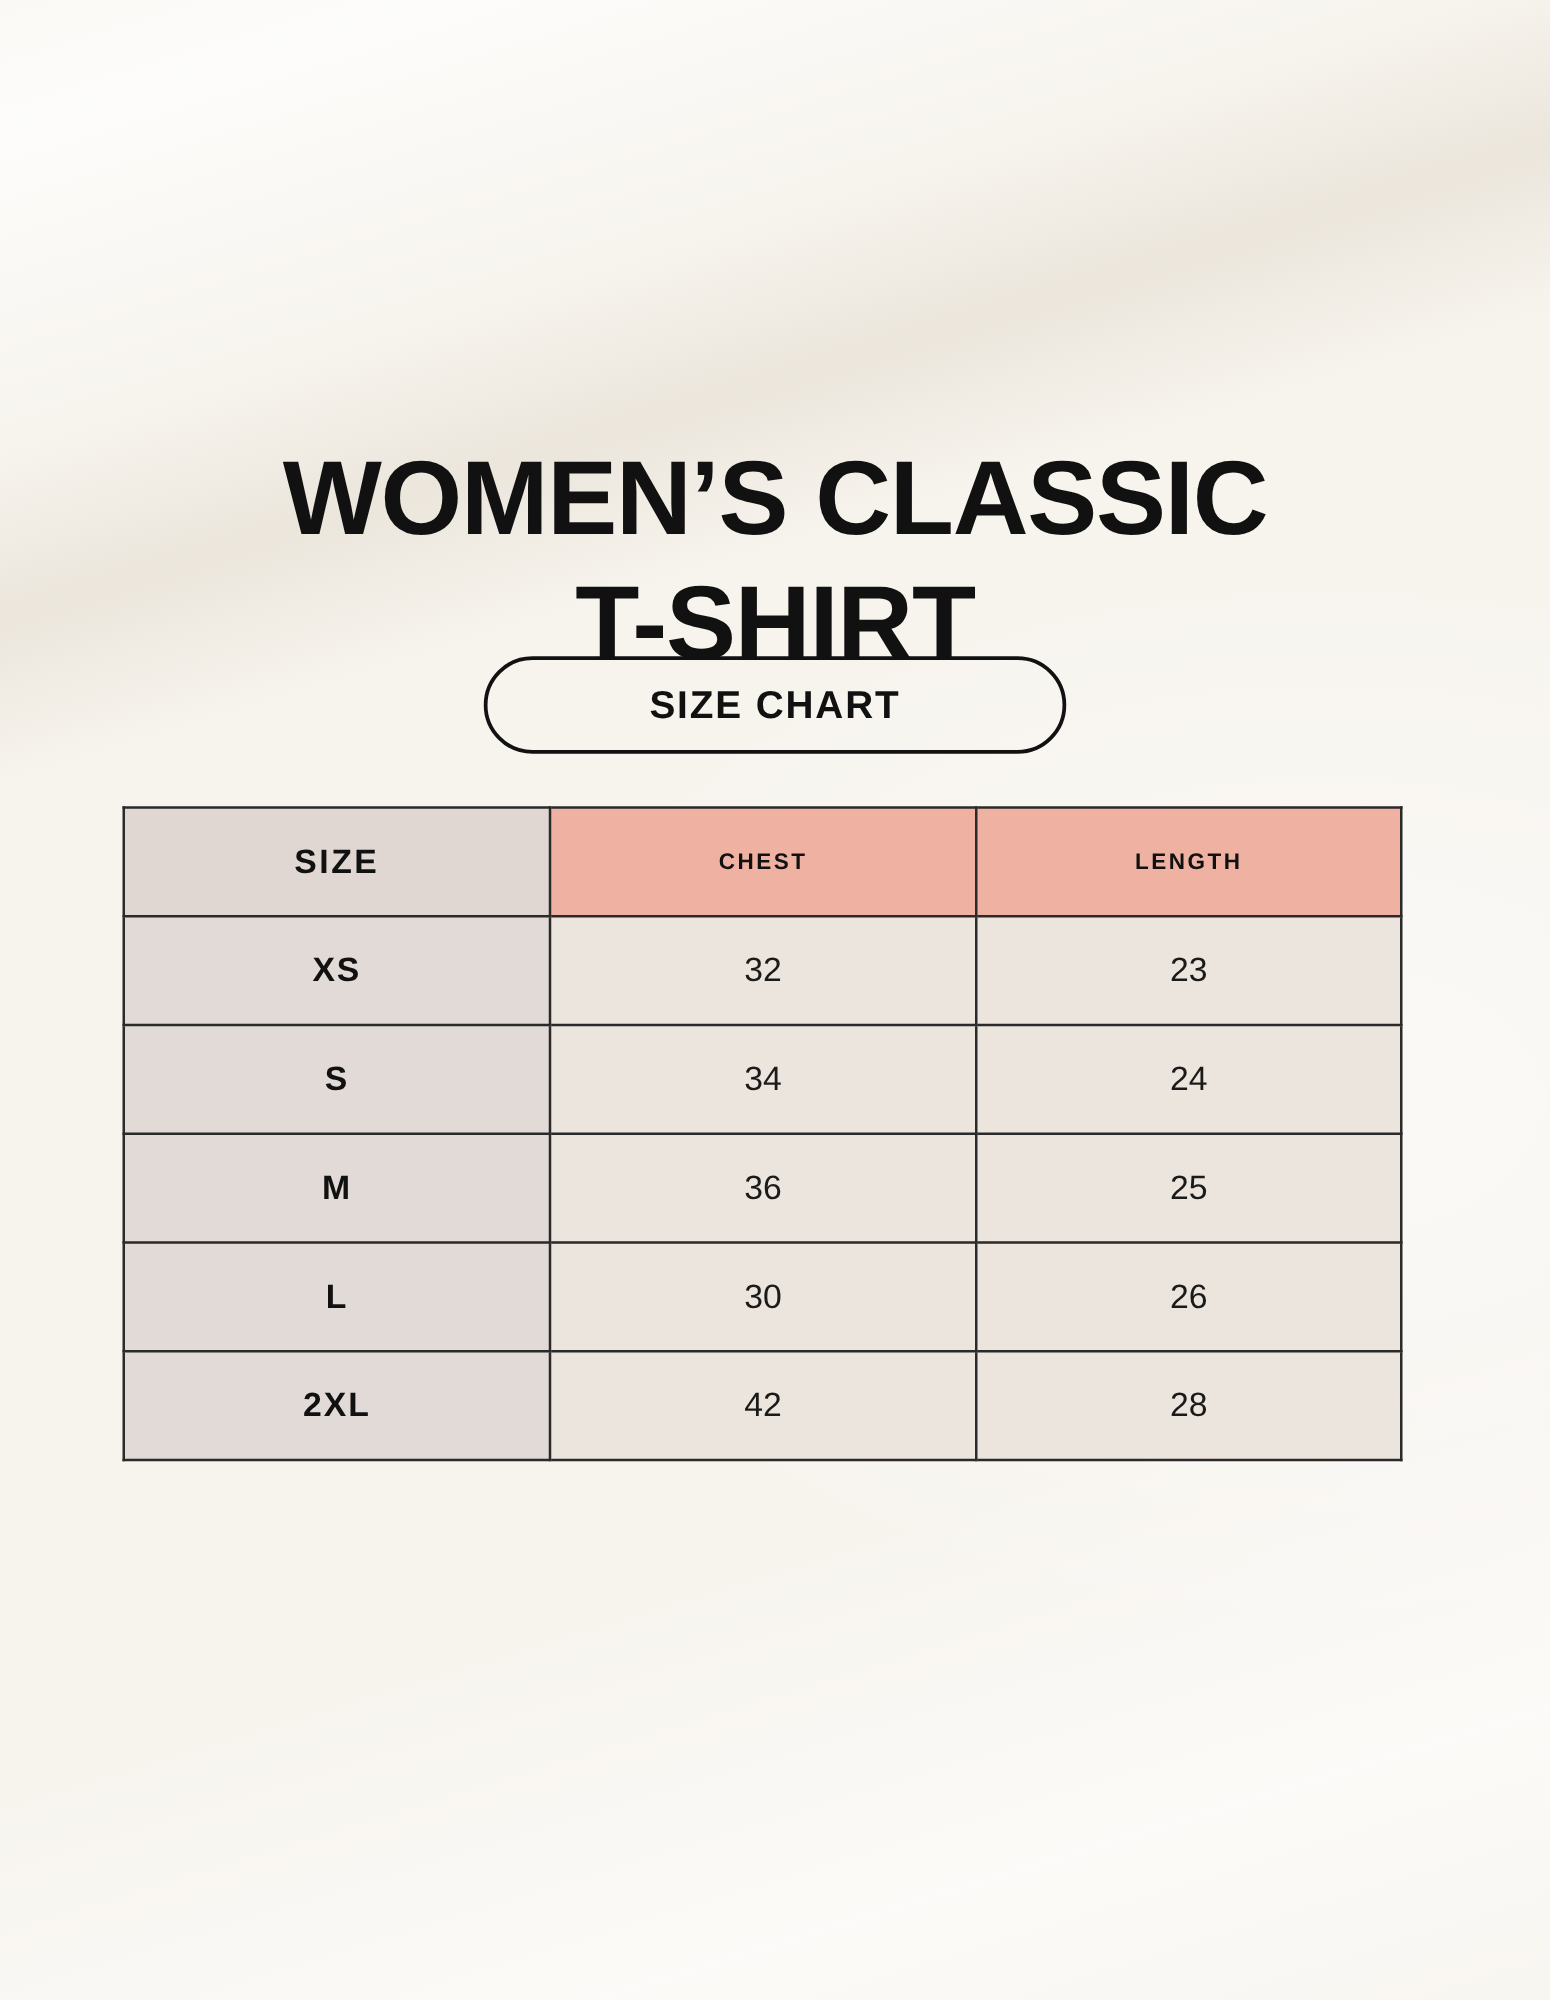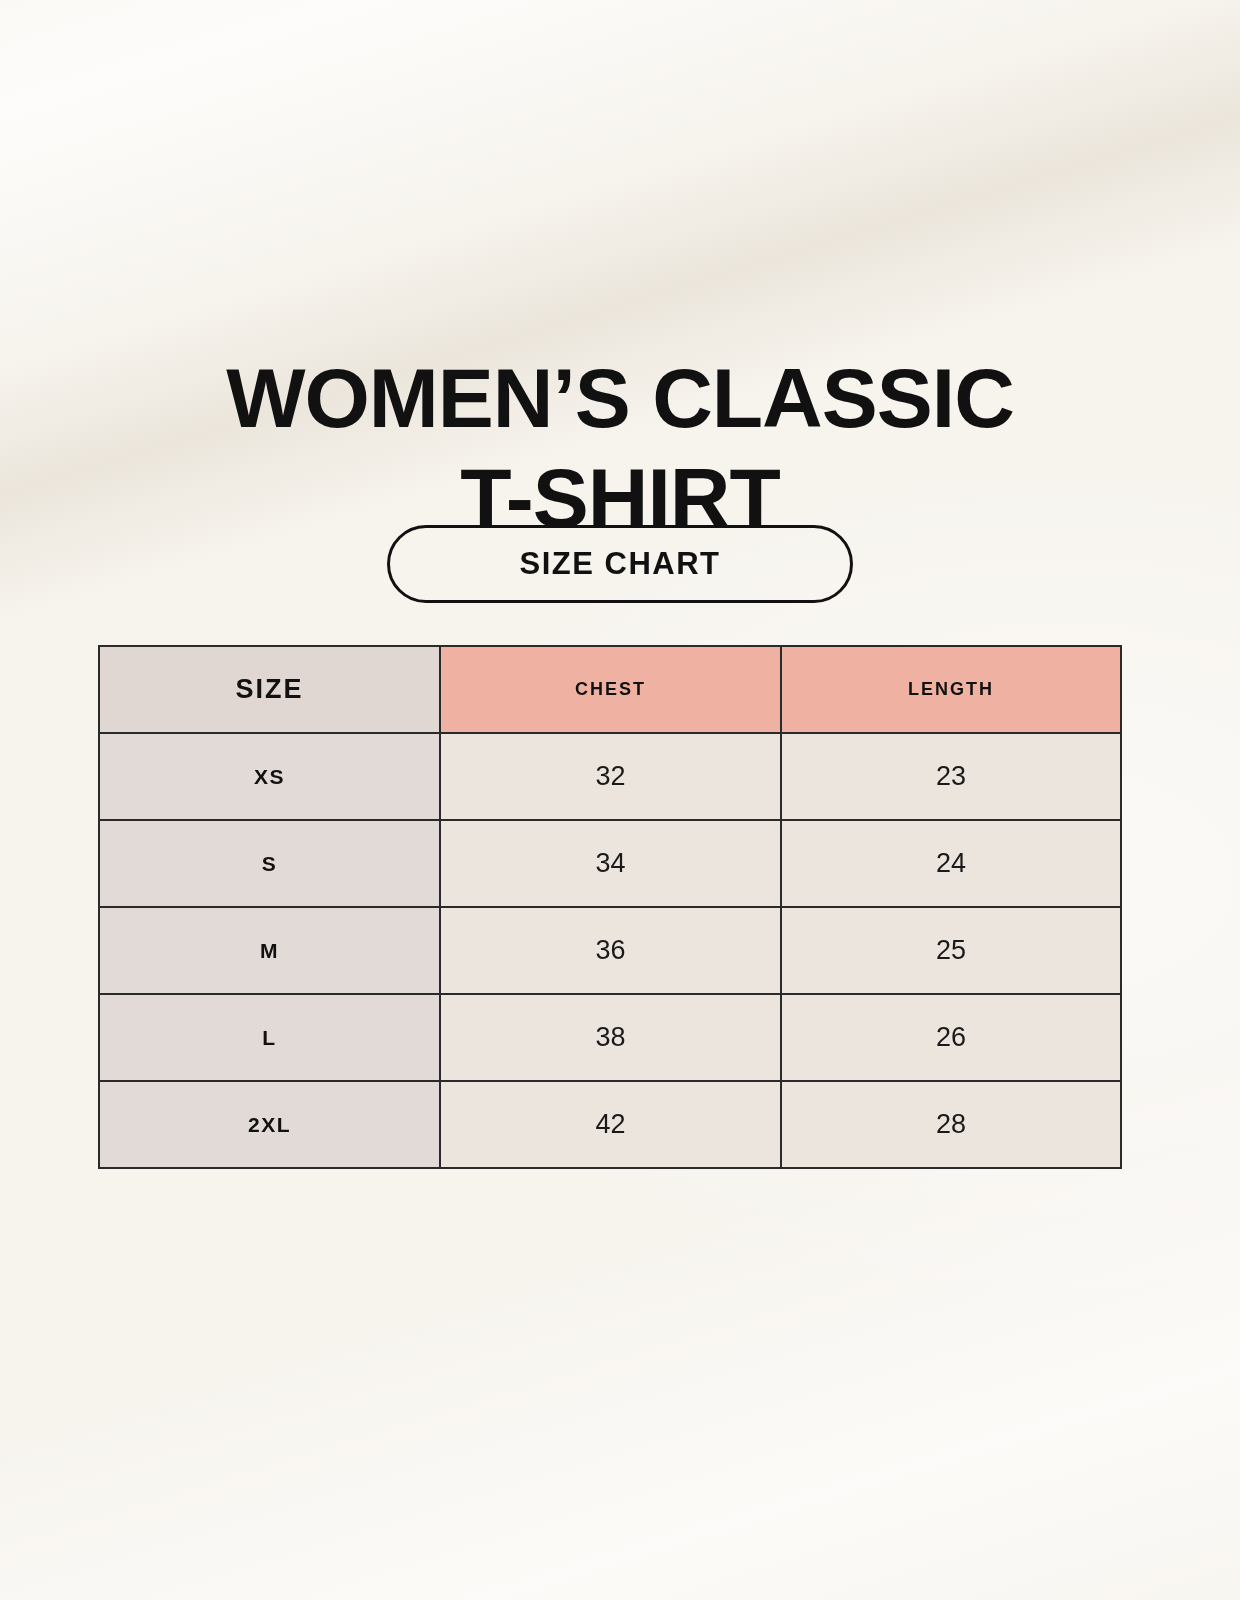--- a/index.html
+++ b/index.html
@@ -131,21 +131,21 @@
   }
   th.head-accent {
     background: #efb2a2;
     font-size: 18px;
     font-weight: bold;
     letter-spacing: 2px;
     color: #111111;
   }
   td.cell-size {
     background: #e2dad6;
-    font-size: 21px;
+    font-size: 27px;
     font-weight: bold;
     letter-spacing: 1.5px;
     color: #111111;
   }
   td.cell-val {
     background: #ece5dd;
     font-size: 27px;
     font-weight: normal;
     color: #1a1a1a;
   }
@@ -206,21 +206,21 @@
           <td class="cell-val">34</td>
           <td class="cell-val">24</td>
         </tr>
         <tr>
           <td class="cell-size">M</td>
           <td class="cell-val">36</td>
           <td class="cell-val">25</td>
         </tr>
         <tr>
           <td class="cell-size">L</td>
-          <td class="cell-val">38</td>
+          <td class="cell-val">30</td>
           <td class="cell-val">26</td>
         </tr>
         <tr>
           <td class="cell-size">2XL</td>
           <td class="cell-val">42</td>
           <td class="cell-val">28</td>
         </tr>
       </tbody>
     </table>
   </div>

